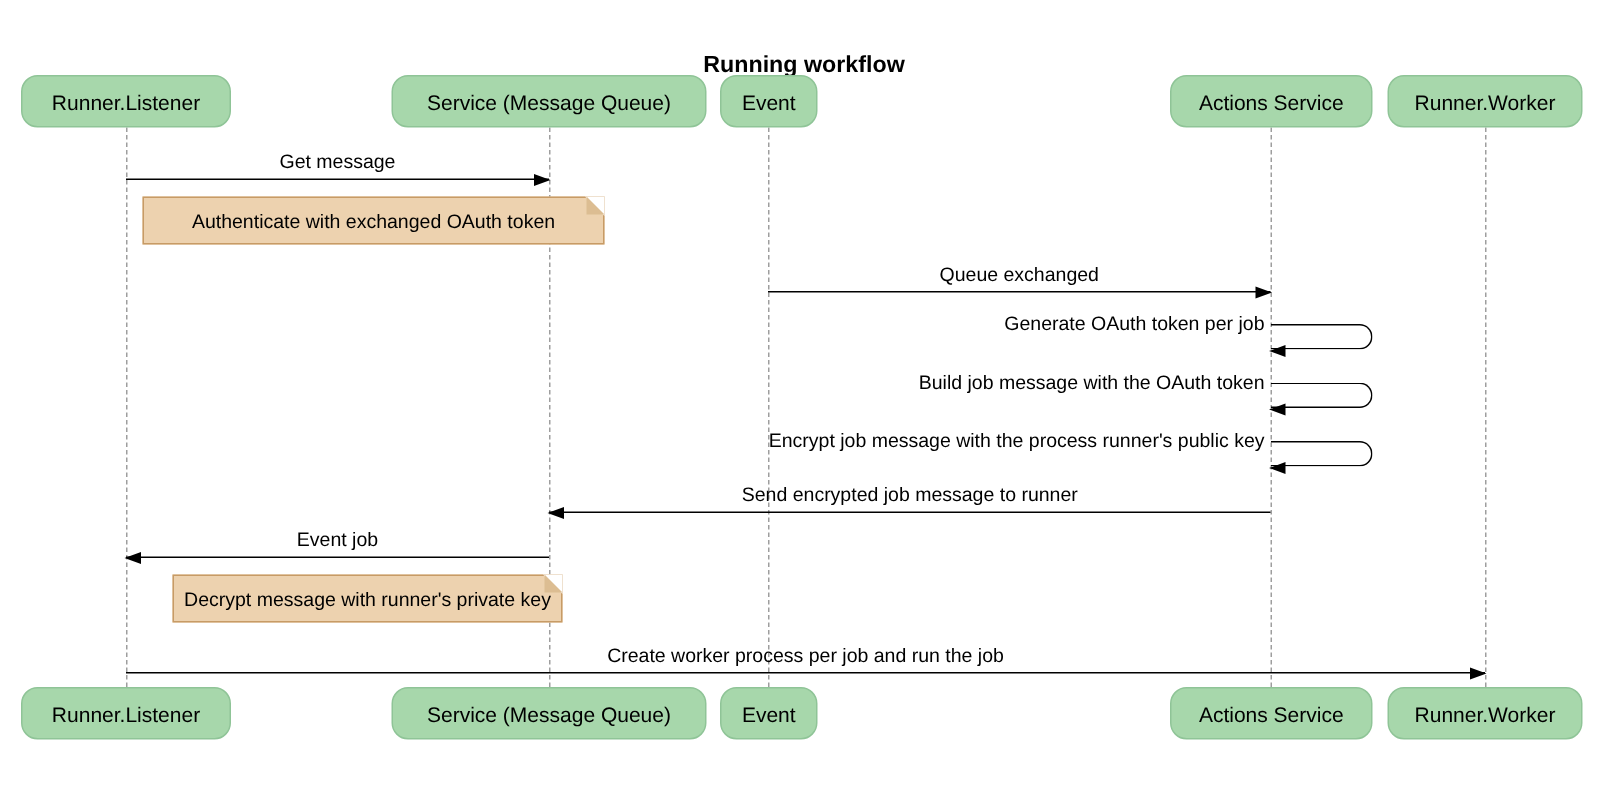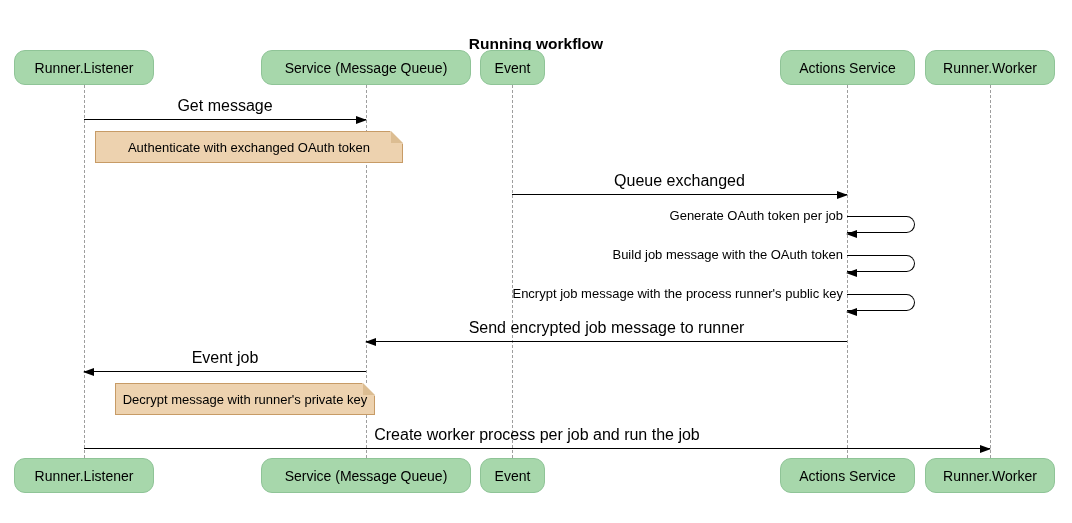--- a/index.html
+++ b/index.html
@@ -28,21 +28,21 @@
   }
   .participant{
     position:absolute;height:35px;display:flex;align-items:center;justify-content:center;
     background:var(--participant-fill);border:1px solid var(--participant-border);
     border-radius:11px;font-size:14px;white-space:nowrap;box-sizing:border-box;
   }
   .arrow{position:absolute;height:0;}
   .arrow .line{position:absolute;left:0;right:0;top:0;height:0;border-top:1.4px solid var(--arrow);}
   .arrow .label{
     position:absolute;left:0;right:0;bottom:4px;text-align:center;
-    font-size:16px;white-space:nowrap;
+    font-size:13px;white-space:nowrap;
   }
   .head-right{
     position:absolute;right:-1px;top:-3.5px;width:0;height:0;
     border-left:11px solid var(--arrow);border-top:4px solid transparent;border-bottom:4px solid transparent;
   }
   .head-left{
     position:absolute;left:-1px;top:-3.5px;width:0;height:0;
     border-right:11px solid var(--arrow);border-top:4px solid transparent;border-bottom:4px solid transparent;
   }
   .selfloop{position:absolute;width:68px;height:17px;}

